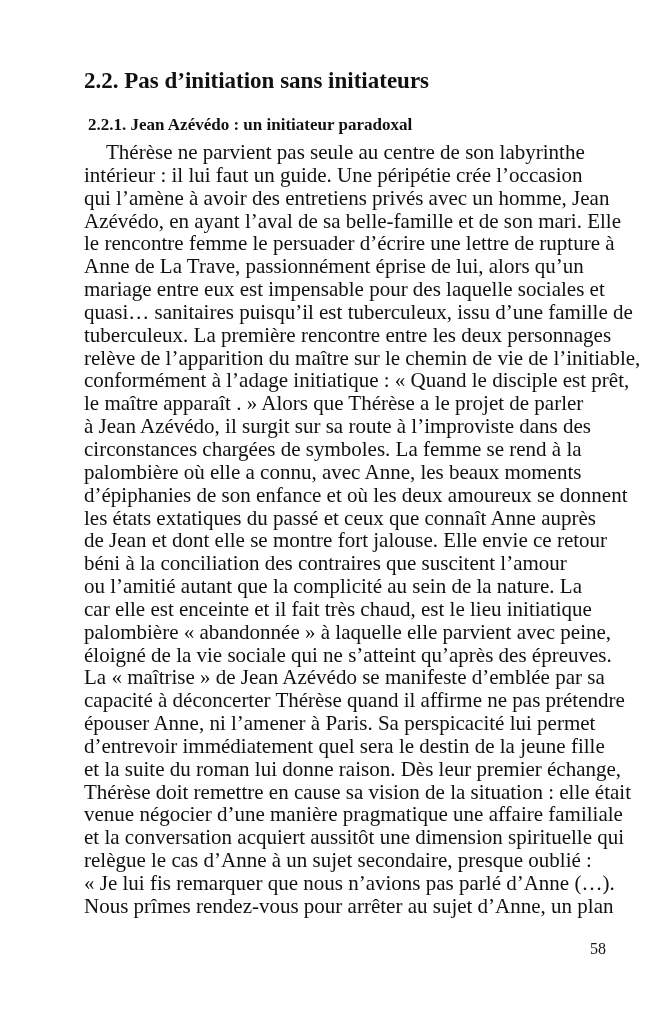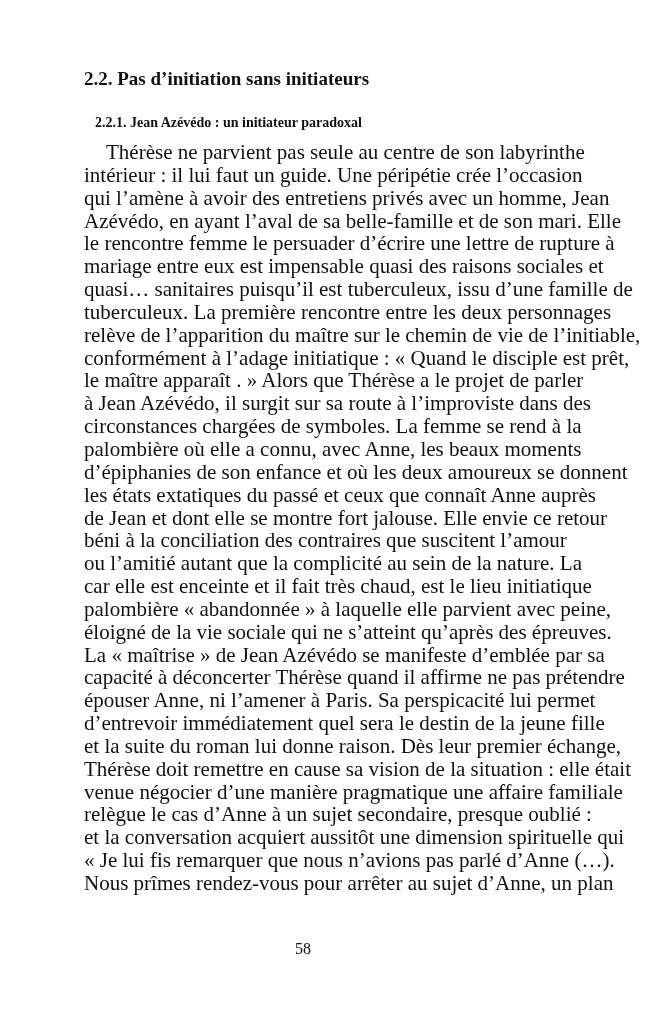--- a/index.html
+++ b/index.html
@@ -1,37 +1,38 @@
 <!DOCTYPE html>
 <html><head>
 <meta charset="utf-8">
 <style>
   html, body { margin: 0; padding: 0; background: #ffffff; }
   body { width: 650px; height: 1036px; position: relative; overflow: hidden; }
   .page { position: absolute; left: 84px; top: 0; width: 482px; color: #111; font-family: "Liberation Serif", serif; }
-  .h1 { position: absolute; top: 68px; left: 0; font-size: 19px; font-weight: bold; white-space: nowrap; }
-  .h2 { position: absolute; top: 115px; left: 11px; font-size: 14px; font-weight: bold; white-space: nowrap; }
+  .h1 { position: absolute; top: 68px; left: 0; font-size: 23px; font-weight: bold; white-space: nowrap; }
+  .h2 { position: absolute; top: 115px; left: 4px; font-size: 17px; font-weight: bold; white-space: nowrap; }
   .body { position: absolute; top: 141px; left: 0; width: 482px; font-size: 21px; line-height: 22.85px; }
   .line { display: block; text-align: justify; text-align-last: justify; white-space: nowrap; height: 22.85px; }
   .line.first { text-indent: 22px; }
-  .pagenum { position: absolute; top: 940px; left: 0; width: 606px; text-align: center; font-family: "Liberation Serif", serif; font-size: 16px; color: #111; }
+  .pagenum { position: absolute; top: 940px; left: 0; width: 606px; text-align: right; font-family: "Liberation Serif", serif; font-size: 16px; color: #111; }
 </style>
 </head>
 <body>
 
 <div class="page">
   <div class="h1">2.2. Pas d’initiation sans initiateurs</div>
   <div class="h2">2.2.1. Jean Azévédo : un initiateur paradoxal</div>
   <div class="body">
     <span class="line first">Thérèse ne parvient pas seule au centre de son labyrinthe</span>
     <span class="line">intérieur : il lui faut un guide. Une péripétie crée l’occasion</span>
     <span class="line">qui l’amène à avoir des entretiens privés avec un homme, Jean</span>
     <span class="line">Azévédo, en ayant l’aval de sa belle-famille et de son mari. Elle</span>
     <span class="line">le rencontre femme le persuader d’écrire une lettre de rupture à</span>
-    <span class="line">mariage entre eux est impensable quasi des raisons sociales et</span>
+    <span class="line">Anne de La Trave, passionnément éprise de lui, alors qu’un</span>
+    <span class="line">mariage entre eux est impensable pour des laquelle sociales et</span>
     <span class="line">quasi… sanitaires puisqu’il est tuberculeux, issu d’une famille de</span>
     <span class="line">tuberculeux. La première rencontre entre les deux personnages</span>
     <span class="line">relève de l’apparition du maître sur le chemin de vie de l’initiable,</span>
     <span class="line">conformément à l’adage initiatique : « Quand le disciple est prêt,</span>
     <span class="line">le maître apparaît . » Alors que Thérèse a le projet de parler</span>
     <span class="line">à Jean Azévédo, il surgit sur sa route à l’improviste dans des</span>
     <span class="line">circonstances chargées de symboles. La femme se rend à la</span>
     <span class="line">palombière où elle a connu, avec Anne, les beaux moments</span>
     <span class="line">d’épiphanies de son enfance et où les deux amoureux se donnent</span>
     <span class="line">les états extatiques du passé et ceux que connaît Anne auprès</span>
@@ -41,19 +42,19 @@
     <span class="line">car elle est enceinte et il fait très chaud, est le lieu initiatique</span>
     <span class="line">palombière « abandonnée » à laquelle elle parvient avec peine,</span>
     <span class="line">éloigné de la vie sociale qui ne s’atteint qu’après des épreuves.</span>
     <span class="line">La « maîtrise » de Jean Azévédo se manifeste d’emblée par sa</span>
     <span class="line">capacité à déconcerter Thérèse quand il affirme ne pas prétendre</span>
     <span class="line">épouser Anne, ni l’amener à Paris. Sa perspicacité lui permet</span>
     <span class="line">d’entrevoir immédiatement quel sera le destin de la jeune fille</span>
     <span class="line">et la suite du roman lui donne raison. Dès leur premier échange,</span>
     <span class="line">Thérèse doit remettre en cause sa vision de la situation : elle était</span>
     <span class="line">venue négocier d’une manière pragmatique une affaire familiale</span>
+    <span class="line">et la conversation acquiert aussitôt une dimension spirituelle qui</span>
     <span class="line">relègue le cas d’Anne à un sujet secondaire, presque oublié :</span>
-    <span class="line">et la conversation acquiert aussitôt une dimension spirituelle qui</span>
     <span class="line">« Je lui fis remarquer que nous n’avions pas parlé d’Anne (…).</span>
     <span class="line">Nous prîmes rendez-vous pour arrêter au sujet d’Anne, un plan</span>
   </div>
 </div>
 <div class="pagenum">58</div>
 
 </body></html>

